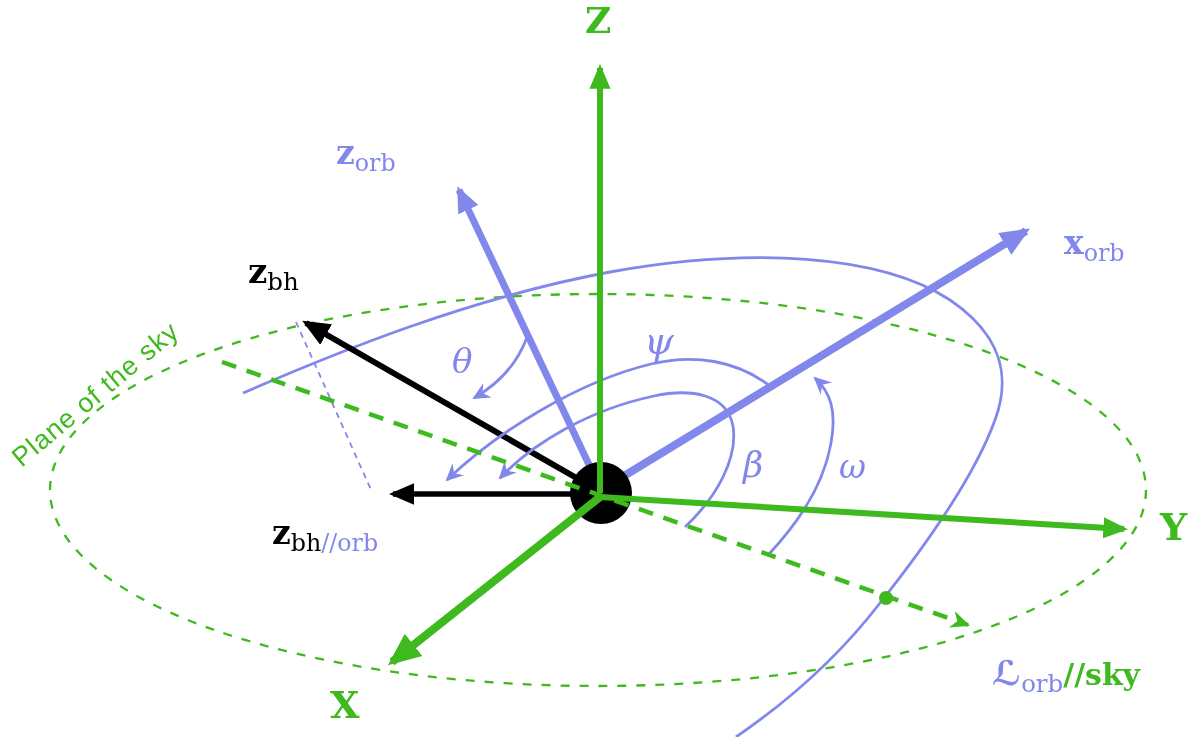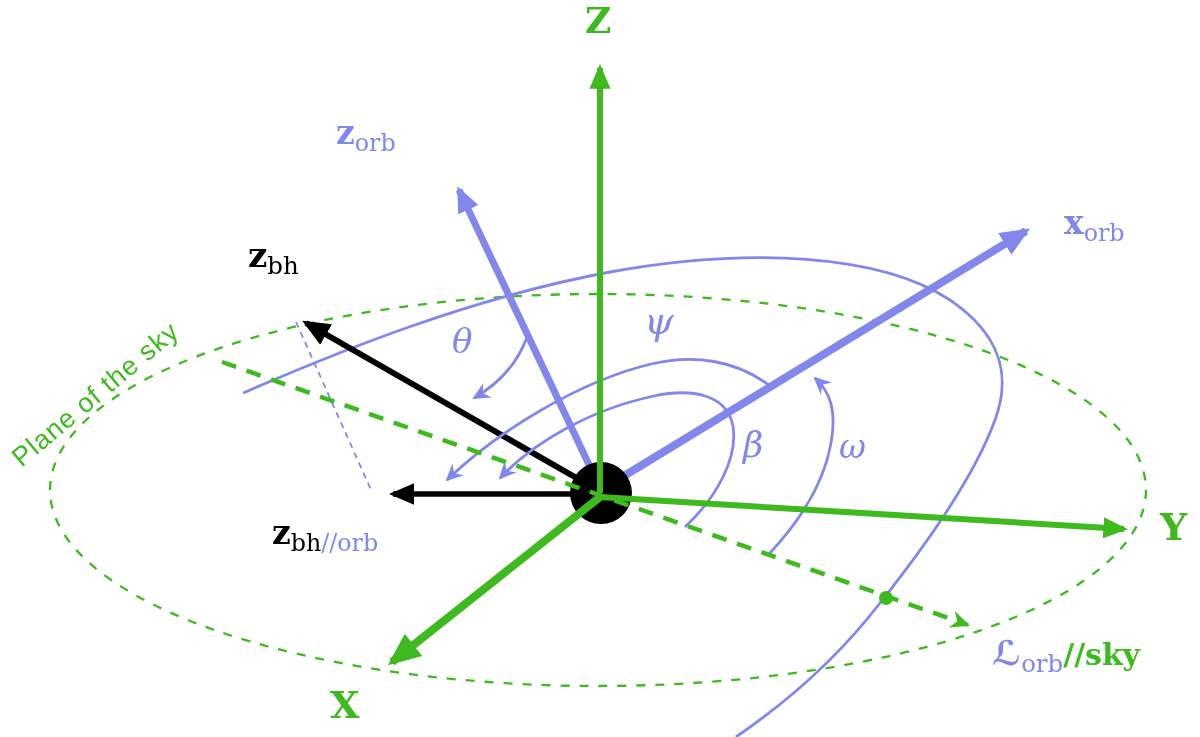--- a/index.html
+++ b/index.html
@@ -4,21 +4,21 @@
 <style>
   html,body{margin:0;padding:0;background:#fff;}
   #fig{position:relative;width:1200px;height:737px;background:#ffffff;overflow:hidden;
        font-family:"DejaVu Serif", serif;}
   #fig svg{position:absolute;left:0;top:0;}
   .lbl{position:absolute;line-height:1;white-space:nowrap;user-select:none;}
   .serifb{font-family:"DejaVu Serif",serif;font-weight:bold;}
   .sub{font-size:0.72em;vertical-align:-0.28em;font-weight:normal;}
   .greek{font-family:"DejaVu Serif",serif;font-style:italic;}
   .green{color:#3eb91e;}
-  .blue{color:#8287ec;}
+  .blue{color:#8287ec;margin-top:20px;}
   .black{color:#000;}
   #plane-sky{font-family:"Liberation Sans",sans-serif;font-weight:400;
              transform:rotate(-40deg);transform-origin:0 50%;letter-spacing:1px;}
 </style>
 </head>
 <body>
 
 <div id="fig">
 
   <svg width="1200" height="737" viewBox="0 0 1200 737">
@@ -89,21 +89,21 @@
   </div>
 
   <div class="lbl serifb blue" style="left:336px;top:116px;font-size:33px;">
     <span>z</span><span class="sub">orb</span>
   </div>
 
   <div class="lbl serifb blue" style="left:1064px;top:206px;font-size:33px;">
     <span>x</span><span class="sub">orb</span>
   </div>
 
-  <div class="lbl serifb black" style="left:248px;top:238px;font-size:34px;">
+  <div class="lbl serifb black" style="left:248px;top:254px;font-size:34px;">
     <span>z</span><span class="sub">bh</span>
   </div>
 
   <div class="lbl serifb blue" style="left:992px;top:636px;font-size:34px;">
     <span style="font-family:'DejaVu Sans','DejaVu Serif',serif;">ℒ</span><span class="sub">orb</span><span class="green" style="font-size:0.88em;">//sky</span>
   </div>
 
   <div class="lbl serifb black" style="left:272px;top:516px;font-size:33px;">
     <span>z</span><span class="sub">bh</span><span class="sub blue">//orb</span>
   </div>

